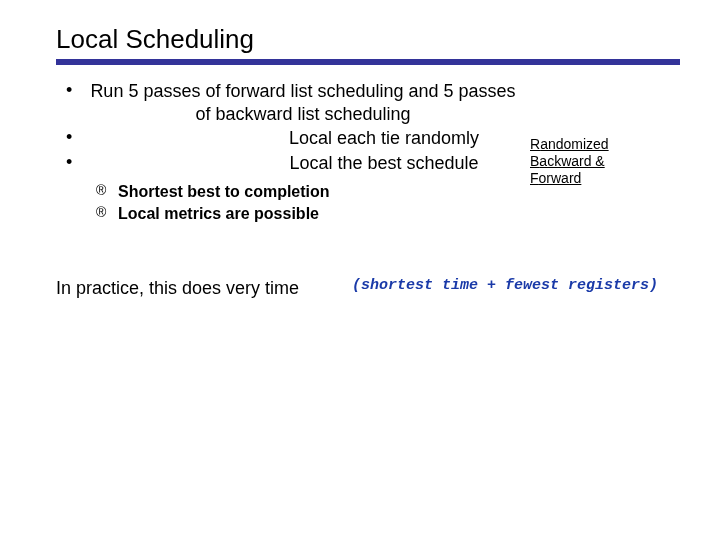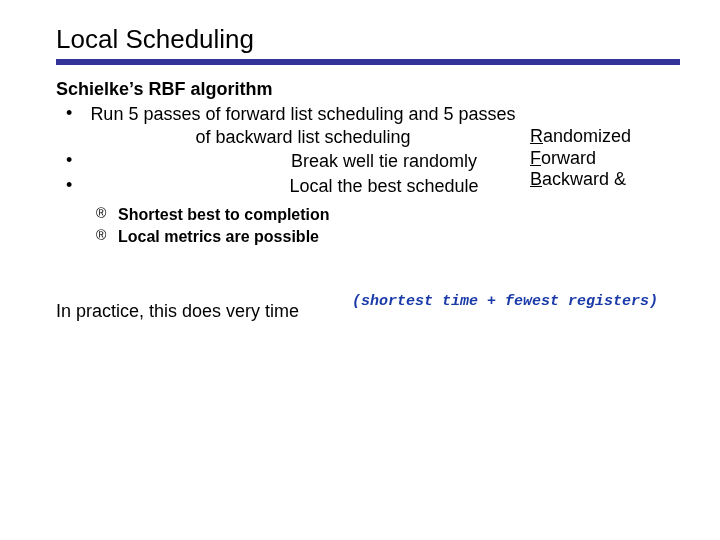--- a/index.html
+++ b/index.html
@@ -71,71 +71,70 @@
     content: "\00AE"; 
     position: absolute;
     left: 0;
     top: 0;
     font-size: 14px;
     font-weight: normal;
   }
   .side-note {
     position: absolute;
     left: 530px;
-    top: 126px;
+    top: 136px;
     width: 160px;
-    font-size: 18px;
+    font-size: 14px;
     line-height: 1.2;
+    text-decoration: underline;
   }
   .side-note .ul {
     text-decoration: underline;
   }
   .paren-note {
     position: absolute;
     left: 352px;
     top: 277px;
     font-family: "Courier New", Courier, monospace;
     font-size: 15px;
     font-style: italic;
     font-weight: bold;
     color: #1a3aa8;
-    margin-top: 16px;
   }
   .closing {
     margin-top: 54px;
     font-size: 18px;
   }
 </style>
 </head>
 <body>
 
 <div class="slide">
 
   <h1 class="title">Local Scheduling</h1>
   <hr class="rule">
 
   <div class="body-col">
 
-    <div class="subtitle">Schielke’s RBF algorithm</div>
 
     <ul class="bullets">
       <li style="max-width:430px;">Run 5 passes of forward list scheduling and 5 passes of backward list scheduling</li>
-      <li>Break well tie randomly</li>
+      <li>Local each tie randomly</li>
       <li>Local the best schedule</li>
     </ul>
 
     <ul class="sub">
       <li>Shortest best to completion</li>
       <li>Local metrics are possible</li>
     </ul>
 
     <div class="closing">In practice, this does very time</div>
   </div>
 
   <div class="side-note">
     <div><span class="ul">R</span><span>andomized</span></div>
+    <div><span class="ul">B</span><span>ackward &amp;</span></div>
     <div><span class="ul">F</span><span>orward</span></div>
-    <div><span class="ul">B</span><span>ackward &amp;</span></div>
   </div>
 
   <div class="paren-note">(shortest time + fewest registers)</div>
 
 </div>
 
 </body></html>

